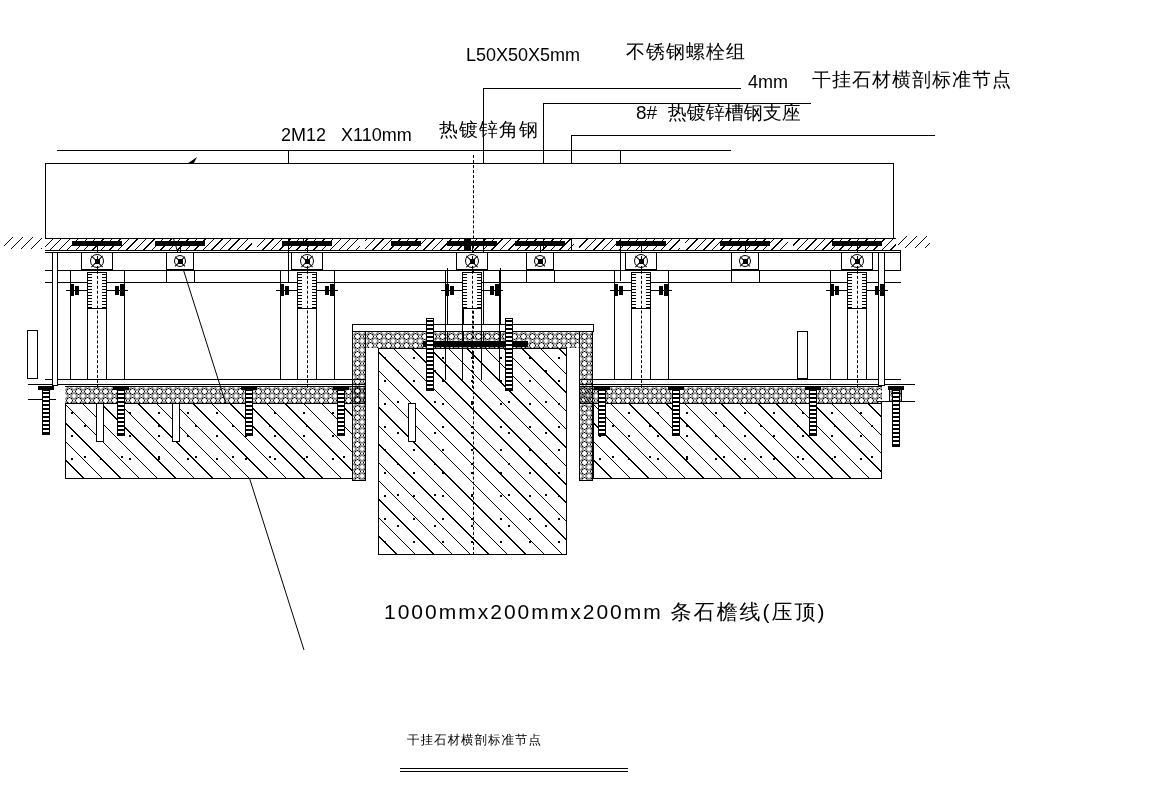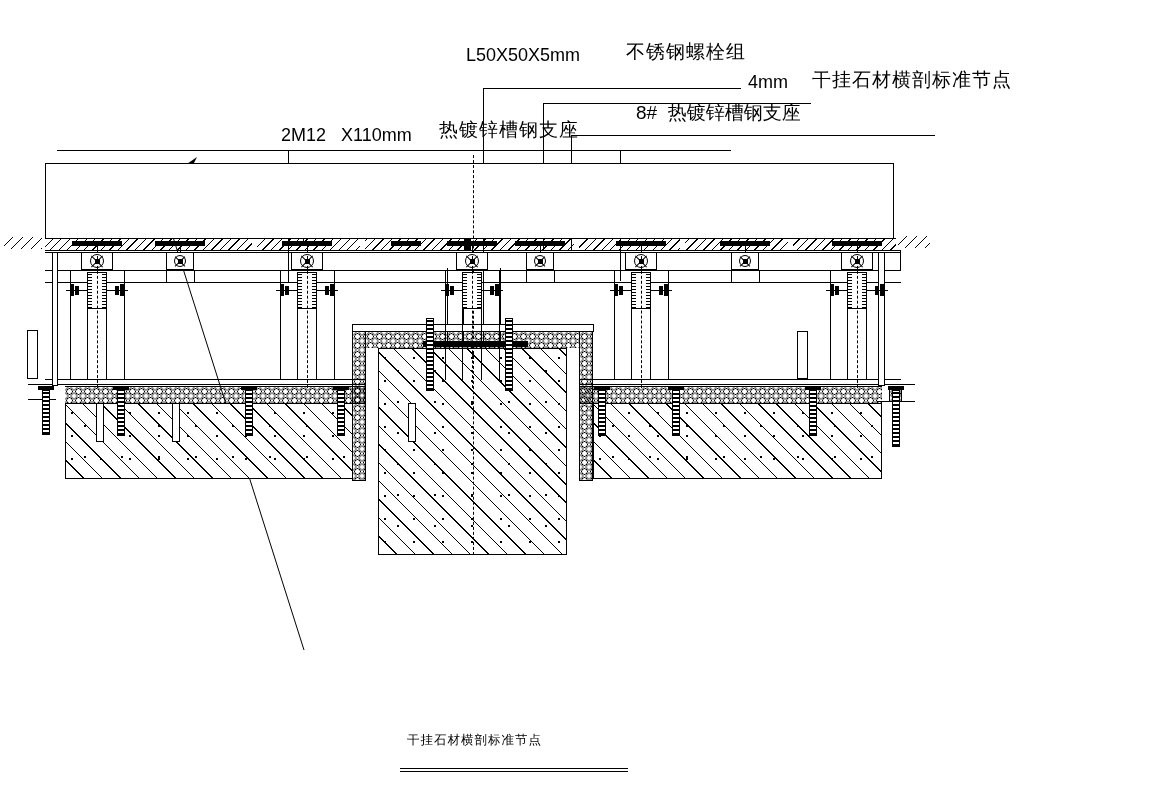--- a/index.html
+++ b/index.html
@@ -43,23 +43,24 @@
   <svg width="1166" height="808">
     <line x1="166" y1="215" x2="304" y2="650" stroke="#000" stroke-width="1"></line>
     <polygon points="197,157 184,166 190,171" fill="#000"></polygon>
   </svg>
 
   <span class="lbl" style="left:466px;top:46px;font-size:18px;">L50X50X5mm</span>
   <span class="lbl" style="left:626px;top:42px;font-size:19px;letter-spacing:1px;">不锈钢螺栓组</span>
   <span class="lbl" style="left:748px;top:73px;font-size:18px;">4mm</span>
   <span class="lbl" style="left:812px;top:70px;font-size:19px;letter-spacing:1px;">干挂石材横剖标准节点</span>
   <span class="lbl" style="left:281px;top:126px;font-size:18px;">2M12   X110mm</span>
-  <span class="lbl" style="left:439px;top:120px;font-size:19px;letter-spacing:1px;">热镀锌槽钢支座</span>
+  <span class="lbl" style="left:439px;top:120px;font-size:19px;letter-spacing:1px;">热镀锌角钢</span>
   <span class="lbl" style="left:636px;top:103px;font-size:19px;">8#  热镀锌槽钢支座</span>
   <span class="lbl" style="left:314px;top:181px;font-size:19px;">8#  热镀锌槽钢立柱</span>
+  <span class="lbl" style="left:384px;top:600px;font-size:21px;letter-spacing:2px;">1000mmx200mmx200mm 条石檐线(压顶)</span>
   <span class="lbl" style="left:354px;top:203px;font-size:7px;">(M)</span>
   <span class="lbl" style="left:576px;top:203px;font-size:7px;">(M)</span>
   <span class="lbl" style="left:407px;top:734px;font-size:12.5px;letter-spacing:1px;">干挂石材横剖标准节点</span>
   <div class="dbl-underline" style="left:400px;top:768px;width:228px;"></div>
 <div class="ln" style="left: 483px; top: 88px; width: 258px; height: 1px;"></div>
     <div class="ln" style="left: 543px; top: 103px; width: 268px; height: 1px;"></div>
     <div class="ln" style="left: 571px; top: 135px; width: 364px; height: 1px;"></div>
     <div class="ln" style="left: 57px; top: 150px; width: 674px; height: 1px;"></div>
     <div class="ln" style="left: 303px; top: 206px; width: 211px; height: 1px;"></div>
     <div class="ln" style="left: 483px; top: 88px; width: 1px; height: 258px;"></div>

